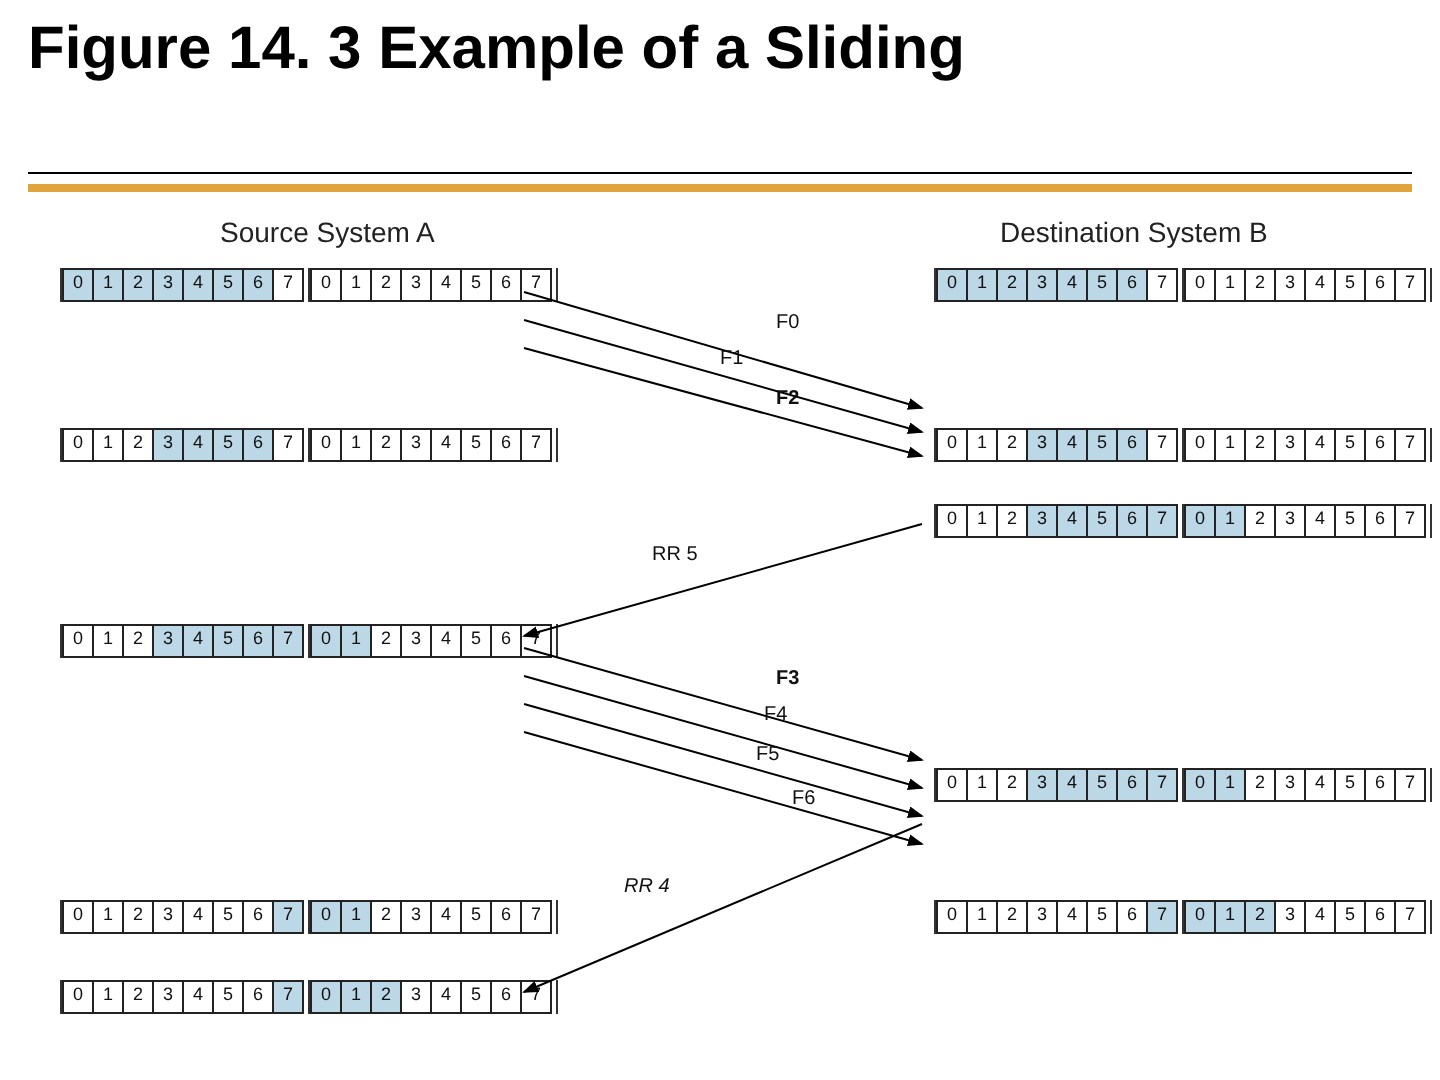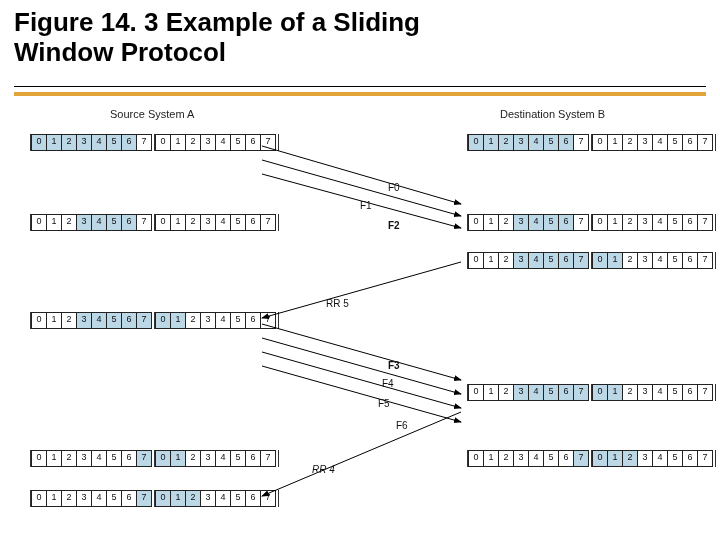--- a/index.html
+++ b/index.html
@@ -8,42 +8,42 @@
     width: 720px;
     height: 540px;
     font-family: Arial, Helvetica, sans-serif;
     background: #fff;
     position: relative;
     overflow: hidden;
   }
   .title {
     font-family: "Arial Black", Arial, sans-serif;
     font-weight: 900;
-    font-size: 26px;
+    font-size: 30px;
     line-height: 1.15;
     color: #000;
     padding: 8px 14px 2px 14px;
   }
   .rule-box {
     position: absolute;
     left: 14px; right: 14px;
     top: 86px;
     height: 10px;
     border-top: 1px solid #000;
   }
   .rule-orange {
     position: absolute;
     left: 14px; right: 14px;
     top: 92px;
     height: 4px;
     background: #e2a33a;
   }
   .header-label {
     position: absolute;
-    font-size: 11px;
+    font-size: 14px;
     color: #222;
   }
   .stage {
     position: absolute;
     left: 0; right: 0; top: 112px; bottom: 0;
   }
   .seq {
     position: absolute;
   }
   .seq-row {
@@ -74,21 +74,20 @@
     position: relative;
   }
   .cell.shaded {
     background: #bcd7e6;
   }
   .cell:first-of-type { margin-left: 0; }
   .msg {
     position: absolute;
     font-size: 10px;
     color: #111;
-    margin-top: 26px;
   }
   svg.lines {
     position: absolute;
     left: 0; top: 0;
     width: 720px;
     height: 428px;
     pointer-events: none;
   }
   svg.lines line {
     stroke: #000;
@@ -96,21 +95,20 @@
   }
   svg.lines .arrowhead {
     fill: #000;
   }
 </style>
 </head>
 <body>
 
 <div class="title">
   <span>Figure 14. 3 Example of a Sliding</span><br>
-  <span>Window Protocol</span>
 </div>
 <div class="rule-box"></div>
 <div class="rule-orange"></div>
 
 <div class="header-label" style="left:110px; top:108px;">Source System A</div>
 <div class="header-label" style="left:500px; top:108px;">Destination System B</div>
 
 <div class="stage">
 
   <div class="seq" id="seq-A1" style="left: 28px; top: 22px;">

